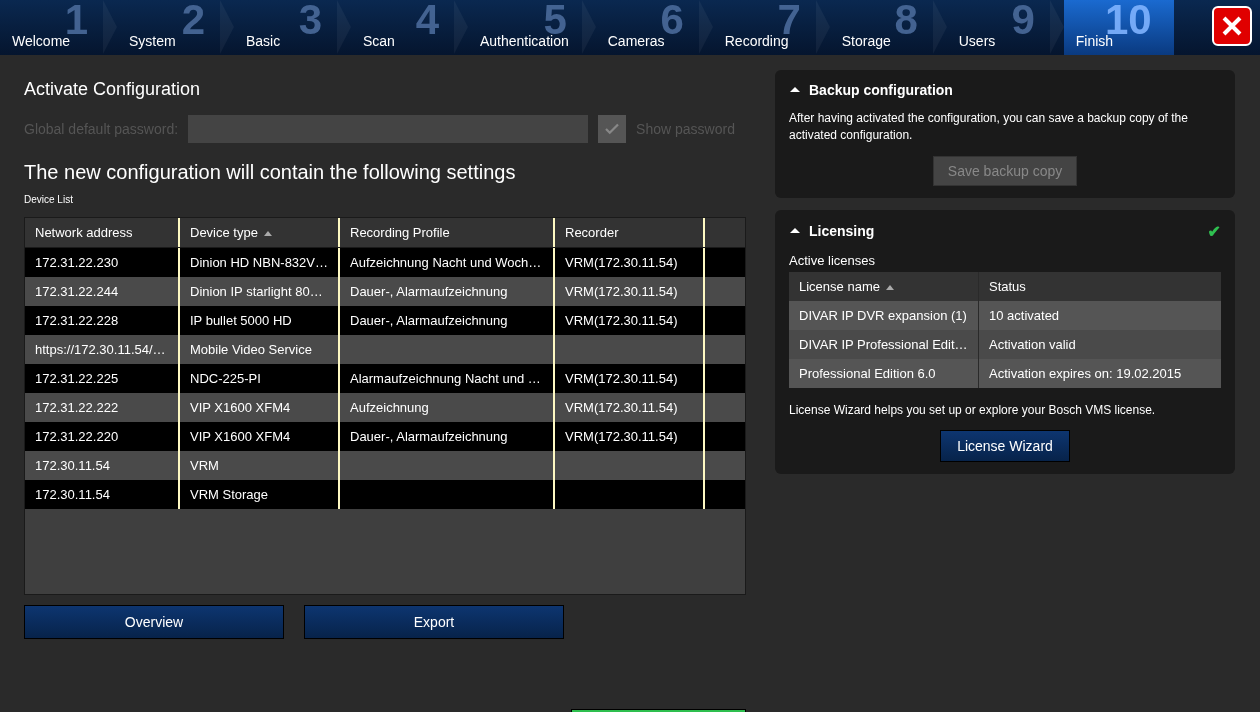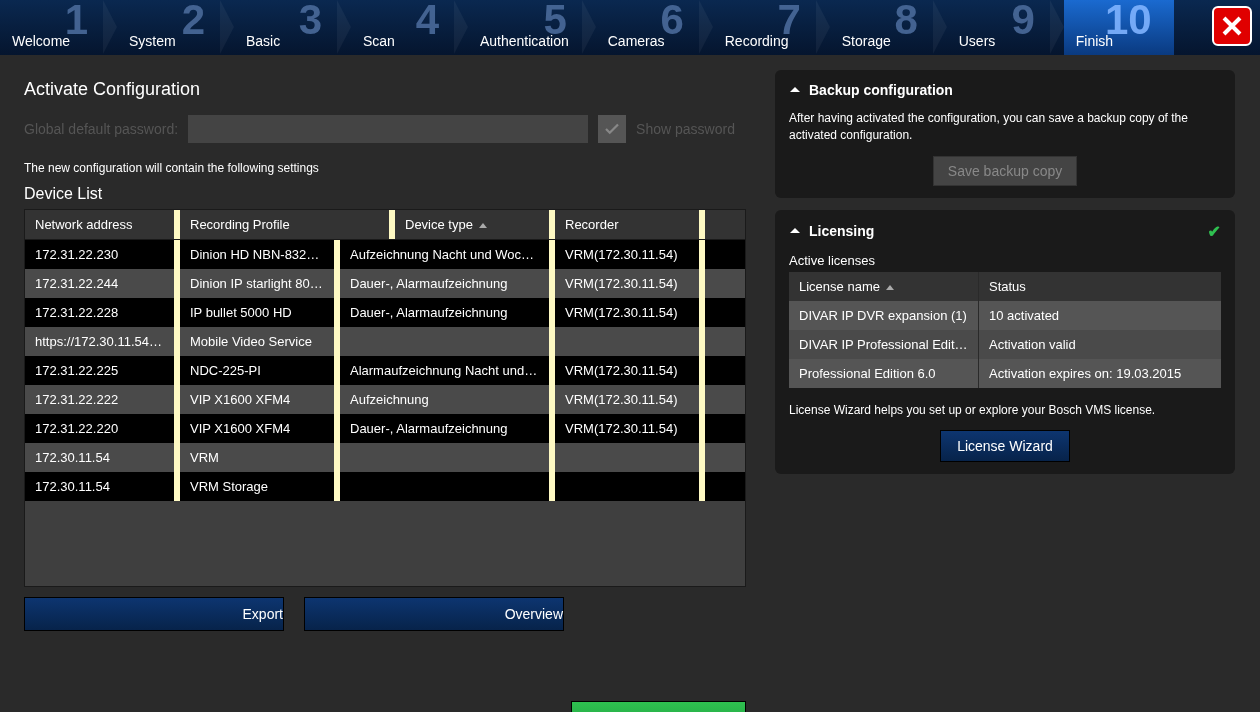--- a/index.html
+++ b/index.html
@@ -102,64 +102,64 @@
   color: #fff;
 }
 .pwd-check {
   width: 28px; height: 28px;
   background: #555;
   display: flex; align-items:center; justify-content:center;
 }
 .pwd-check svg { width:18px; height:18px; }
 .show-pwd { color: #555; font-size: 14px; }
 
-.info-text { font-size: 12px; margin-bottom: 10px; }
-.list-title { font-size: 16px; margin-bottom: 6px; }
+.info-text { font-size: 20px; margin-bottom: 10px; }
+.list-title { font-size: 10px; margin-bottom: 12px; }
 
 .device-table {
   border: 1px solid #1a1a1a;
   background: #3f3f3f;
   height: 378px;
   overflow: hidden;
 }
 .dt-head, .dt-row {
   display: flex;
 }
 .dt-head {
   background: #333;
   border-bottom: 1px solid #1a1a1a;
 }
 .dt-cell {
   padding: 7px 10px;
   font-size: 13px;
   overflow: hidden;
   white-space: nowrap;
   text-overflow: ellipsis;
-  border-right: 6px solid #fef9c3;
+  border-right: 2px solid #fef9c3;
 }
 .dt-cell:last-child { border-right: none; }
 .col-a { width: 155px; }
 .col-b { width: 160px; }
 .col-c { width: 215px; }
 .col-d { width: 150px; }
 .col-e { width: 40px; }
 .dt-row { background: #000000; }
 .dt-row.alt { background: #4a4a4a; }
 .sort-ind {
   display:inline-block; width:0;height:0;
   border-left:4px solid transparent;
   border-right:4px solid transparent;
   border-bottom:5px solid #aaa;
   margin-left:6px; vertical-align: middle;
 }
 
 .btn-row { display:flex; gap:20px; margin-top:10px; }
 .btn {
   padding: 8px 0;
-  text-align:right;
+  text-align:center;
   font-size:14px;
   cursor:pointer;
   border:1px solid #000;
 }
 .btn.blue { background: linear-gradient(#0d3570,#07234a); color:#fff; width:260px; }
 .btn.green {
   background: linear-gradient(#2fc050, #1fa040);
   color:#fff; width:175px;
   margin-left:auto; margin-top:70px;
 }
@@ -278,22 +278,22 @@
       </div>
       <span class="show-pwd">Show password</span>
     </div>
 
     <div class="info-text">The new configuration will contain the following settings</div>
     <div class="list-title">Device List</div>
 
     <div class="device-table">
       <div class="dt-head" id="dt-head">
           <div class="dt-cell col-a">Network address</div>
+          <div class="dt-cell col-b">Device type<span class="sort-ind"></span></div>
           <div class="dt-cell col-c">Recording Profile</div>
-          <div class="dt-cell col-b">Device type<span class="sort-ind"></span></div>
           <div class="dt-cell col-d">Recorder</div>
           <div class="dt-cell col-e"></div>
         </div>
       <div id="dt-body">
           <div class="dt-row">
             <div class="dt-cell col-a">172.31.22.230</div>
             <div class="dt-cell col-b">Dinion HD NBN-832VxP</div>
             <div class="dt-cell col-c">Aufzeichnung Nacht und Wochenende</div>
             <div class="dt-cell col-d">VRM(172.30.11.54)</div>
             <div class="dt-cell col-e"></div>
@@ -351,22 +351,22 @@
             <div class="dt-cell col-a">172.30.11.54</div>
             <div class="dt-cell col-b">VRM Storage</div>
             <div class="dt-cell col-c"></div>
             <div class="dt-cell col-d"></div>
             <div class="dt-cell col-e"></div>
           </div>
         </div>
     </div>
 
     <div class="btn-row">
+      <div class="btn blue">Overview</div>
       <div class="btn blue">Export</div>
-      <div class="btn blue">Overview</div>
     </div>
     <div class="save-row">
       <div class="btn green">Save and activate</div>
     </div>
   </div>
 
   <div class="right">
     <div class="panel">
       <div class="panel-hdr">
         <svg class="chev" viewBox="0 0 12 12" fill="#fff">
@@ -398,21 +398,21 @@
             <div class="lic-row">
               <div class="lic-cell lc-a">DIVAR IP DVR expansion (1)</div>
               <div class="lic-cell lc-b">10 activated</div>
             </div>
             <div class="lic-row alt">
               <div class="lic-cell lc-a">DIVAR IP Professional Edition</div>
               <div class="lic-cell lc-b">Activation valid</div>
             </div>
             <div class="lic-row">
               <div class="lic-cell lc-a">Professional Edition 6.0</div>
-              <div class="lic-cell lc-b">Activation expires on: 19.03.2015</div>
+              <div class="lic-cell lc-b">Activation expires on: 19.02.2015</div>
             </div>
           </div>
       </div>
       <div class="panel-text">License Wizard helps you set up or explore your Bosch VMS license.</div>
       <div class="panel-btn-row">
         <div class="btn small-blue">License Wizard</div>
       </div>
     </div>
   </div>
 </div>

